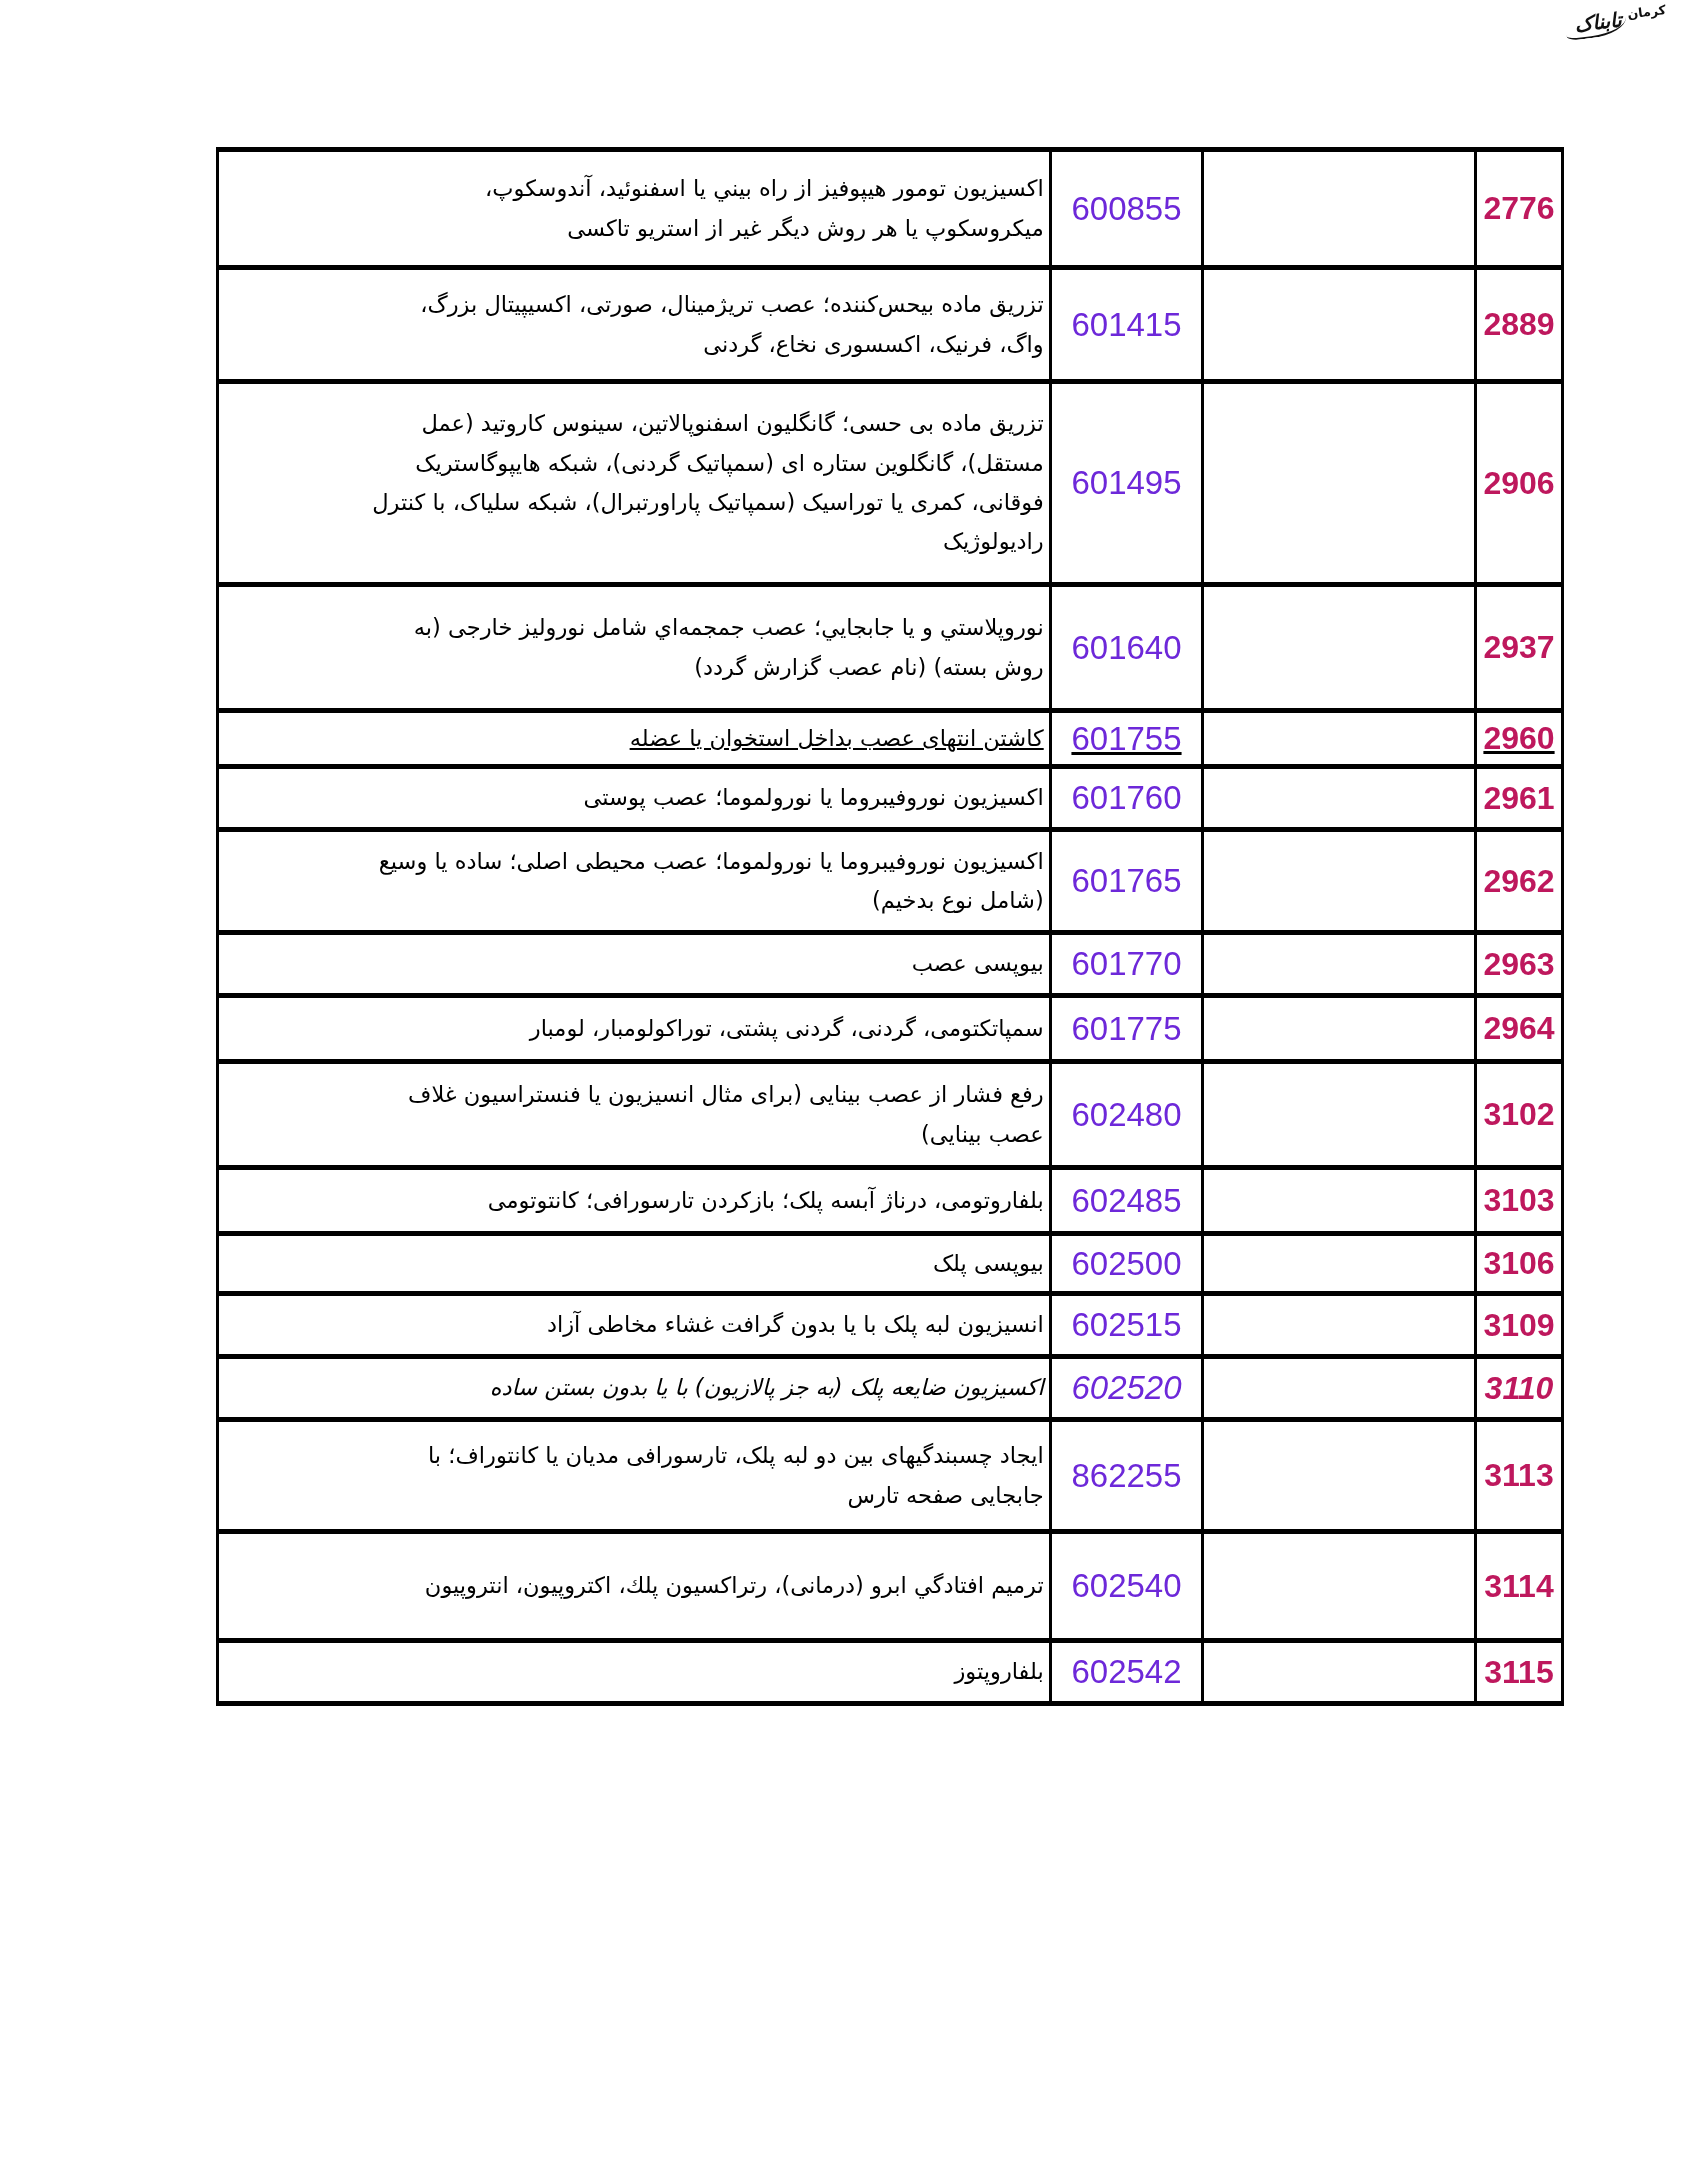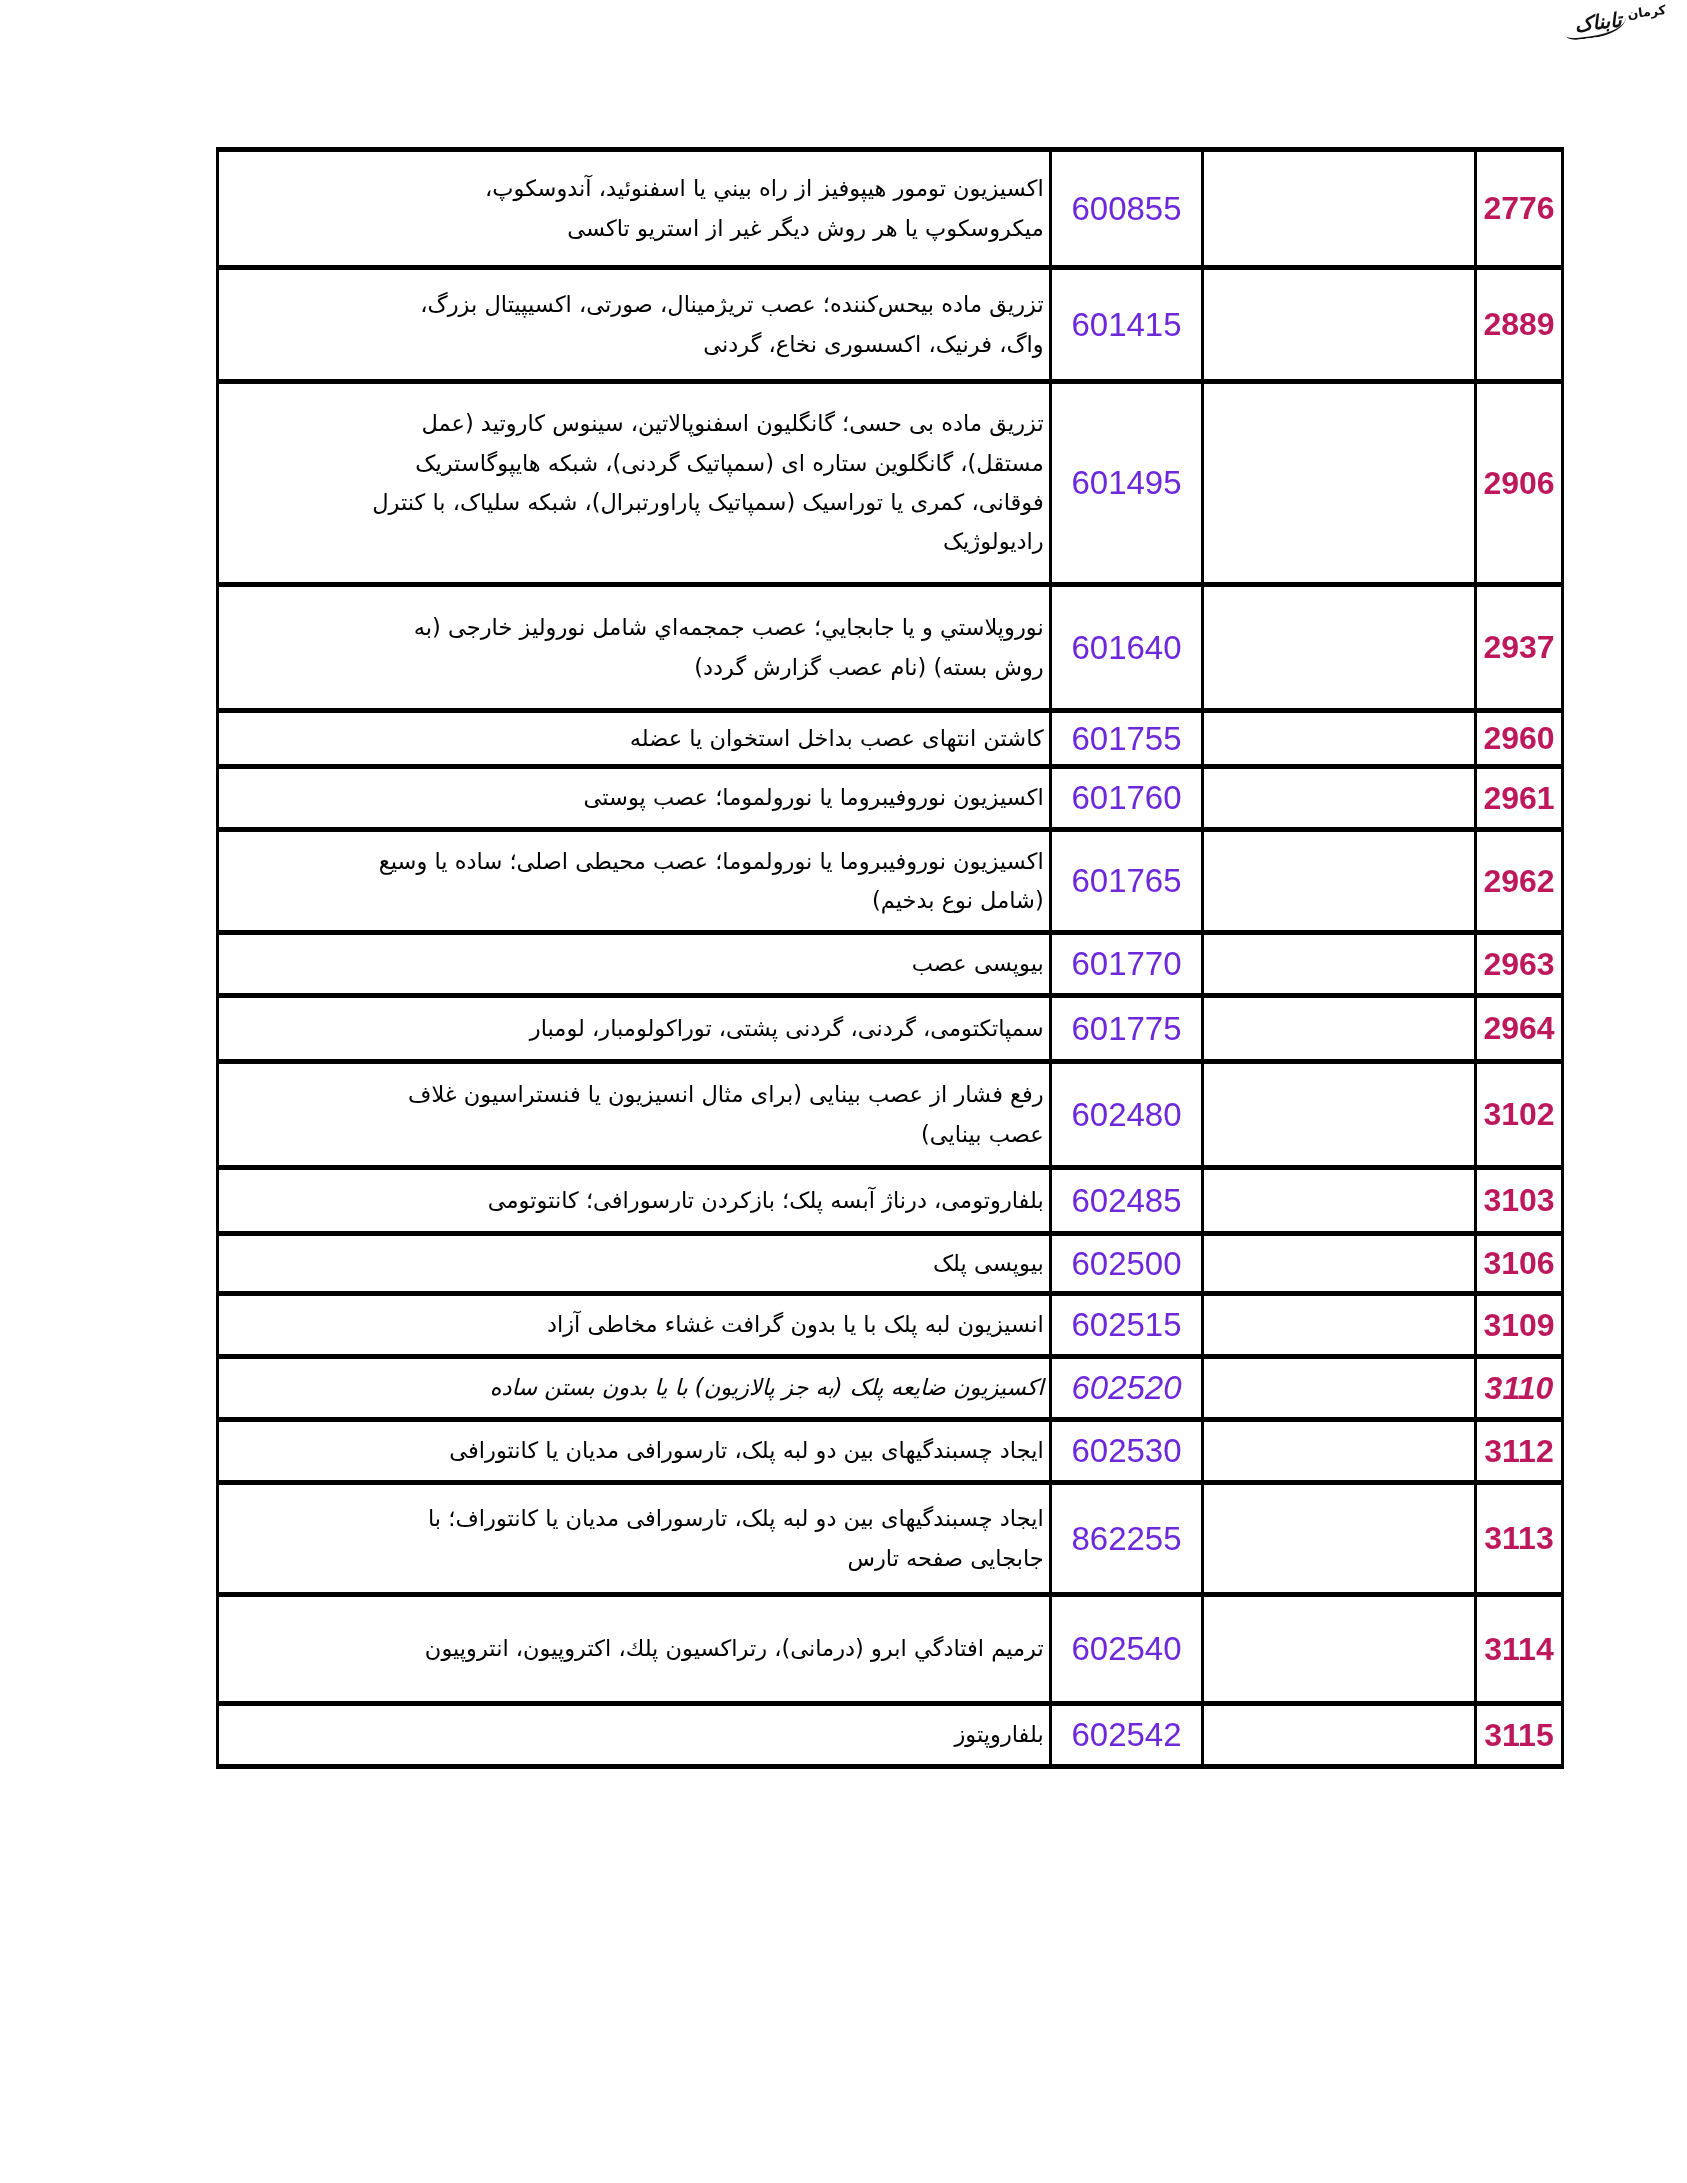--- a/index.html
+++ b/index.html
@@ -115,21 +115,21 @@
     <td class="blank"></td>
     <td class="num">2906</td>
   </tr>
       <tr style="height: 126px;">
     <td class="desc">نوروپلاستي و یا جابجایي؛ عصب جمجمه‌اي شامل نورولیز خارجی (به
 روش بسته) (نام عصب گزارش گردد)</td>
     <td class="code">601640</td>
     <td class="blank"></td>
     <td class="num">2937</td>
   </tr>
-      <tr style="height: 56px;">
+      <tr style="height: 56px; text-decoration: underline;">
     <td class="desc">کاشتن انتهای عصب بداخل استخوان یا عضله</td>
     <td class="code">601755</td>
     <td class="blank"></td>
     <td class="num">2960</td>
   </tr>
       <tr style="height: 63px;">
     <td class="desc">اکسیزیون نوروفیبروما یا نورولموما؛ عصب پوستی</td>
     <td class="code">601760</td>
     <td class="blank"></td>
     <td class="num">2961</td>
@@ -177,26 +177,20 @@
     <td class="code">602515</td>
     <td class="blank"></td>
     <td class="num">3109</td>
   </tr>
       <tr style="height: 63px; font-style: italic;">
     <td class="desc">اکسیزیون ضایعه پلک (به جز پالازیون) با یا بدون بستن ساده</td>
     <td class="code">602520</td>
     <td class="blank"></td>
     <td class="num">3110</td>
   </tr>
-      <tr style="height: 63px;">
-    <td class="desc">ایجاد چسبندگیهای بین دو لبه پلک، تارسورافی مدیان یا کانتورافی</td>
-    <td class="code">602530</td>
-    <td class="blank"></td>
-    <td class="num">3112</td>
-  </tr>
       <tr style="height: 112px;">
     <td class="desc">ایجاد چسبندگیهای بین دو لبه پلک، تارسورافی مدیان یا کانتوراف؛ با
 جابجایی صفحه تارس</td>
     <td class="code">862255</td>
     <td class="blank"></td>
     <td class="num">3113</td>
   </tr>
       <tr style="height: 109px;">
     <td class="desc">ترمیم افتادگي ابرو (درمانی)، رتراکسیون پلك، اکتروپیون، انتروپیون</td>
     <td class="code">602540</td>

